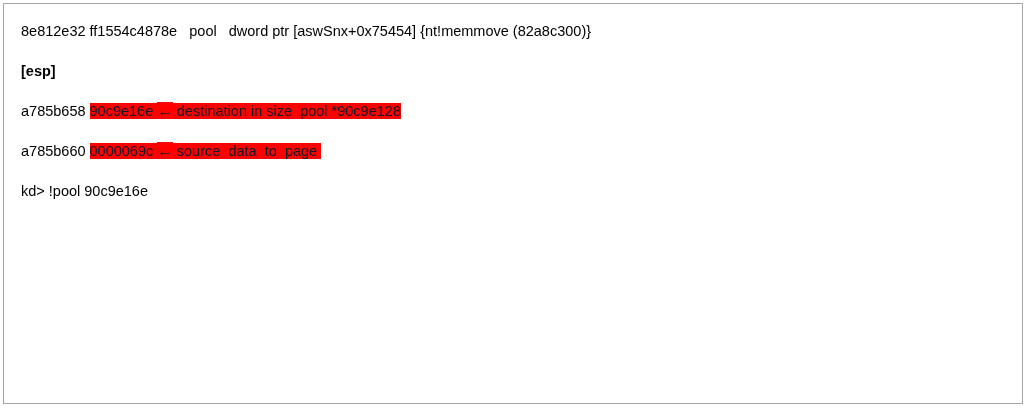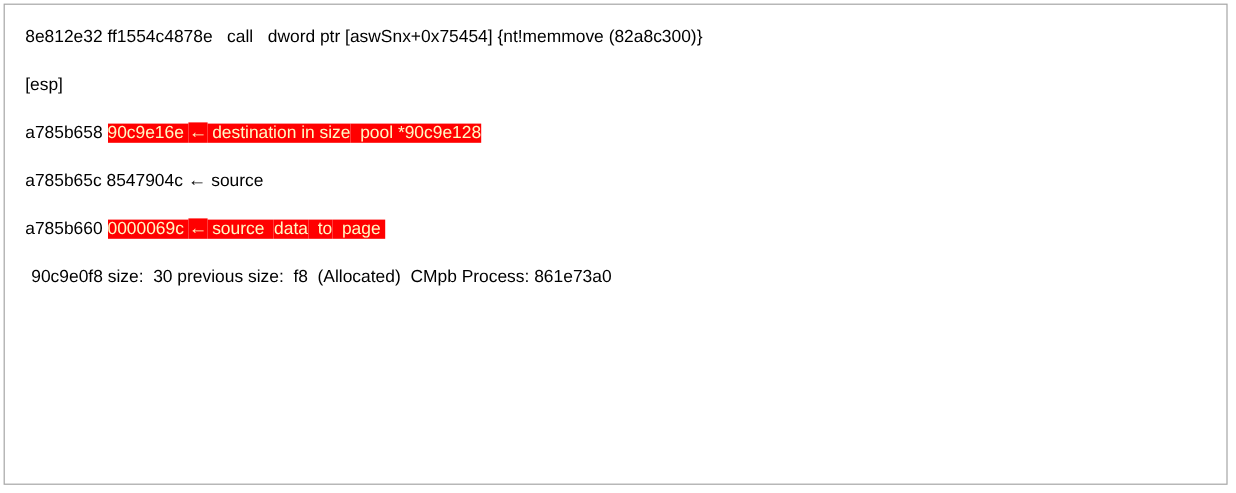--- a/index.html
+++ b/index.html
@@ -49,31 +49,31 @@
     line-height: 40px;
     white-space: pre;
     font-size: 14.5px;
     color: #000000;
     padding-left: 4px;
     box-sizing: border-box;
     overflow: hidden;
   }
 
   .line.bold {
-    font-weight: normal;
+    font-weight: bold;
   }
 
   .ind1 { padding-left: 17px; }
   .ind0 { padding-left: 14px; }
   .ind-edge { padding-left: 4px; }
 
   
   .hl {
     background: #ff0000;
-    color: #fef9c3;
+    color: #0f172a;
   }
 
   
   .us { color: transparent; }
 
   .arrow {
     font-weight: bold;
     font-size: 15.5px;
   }
 
@@ -86,21 +86,20 @@
     vertical-align: -2px;
     margin: 0 0.5px;
   }
 </style>
 </head>
 <body>
 
 <div class="page">
   <div class="doc-frame">
     <div class="listing" id="listing">
-        <div class="line ind1"><span>8e812e32 ff1554c4878e   call   dword ptr [aswSnx+0x75454] {nt!memmove (82a8c300)}</span></div>
+        <div class="line ind1"><span>8e812e32 ff1554c4878e   pool   dword ptr [aswSnx+0x75454] {nt!memmove (82a8c300)}</span></div>
         <div class="line ind1 bold"><span>[esp]</span></div>
         <div class="line ind1"><span>a785b658 </span><span class="hl">90c9e16e </span><span class="hl arrow">←</span><span class="hl"> destination in size</span><span class="hl us">_</span><span class="hl">pool *90c9e128</span></div>
-        <div class="line ind1"><span>a785b65c 8547904c </span><span class="arrow">←</span><span> source</span></div>
         <div class="line ind1"><span>a785b660 </span><span class="hl">0000069c </span><span class="hl arrow">←</span><span class="hl"> source</span><span class="hl us">_</span><span class="hl">data</span><span class="hl us">_</span><span class="hl">to</span><span class="hl us">_</span><span class="hl">page </span></div>
-        <div class="line ind0"><span>  90c9e0f8 size:  30 previous size:  f8  (Allocated)  CMpb Process: 861e73a0</span></div>
+        <div class="line ind1"><span>kd&gt; !pool 90c9e16e</span></div>
       </div>
   </div>
 </div>
 
 </body></html>

